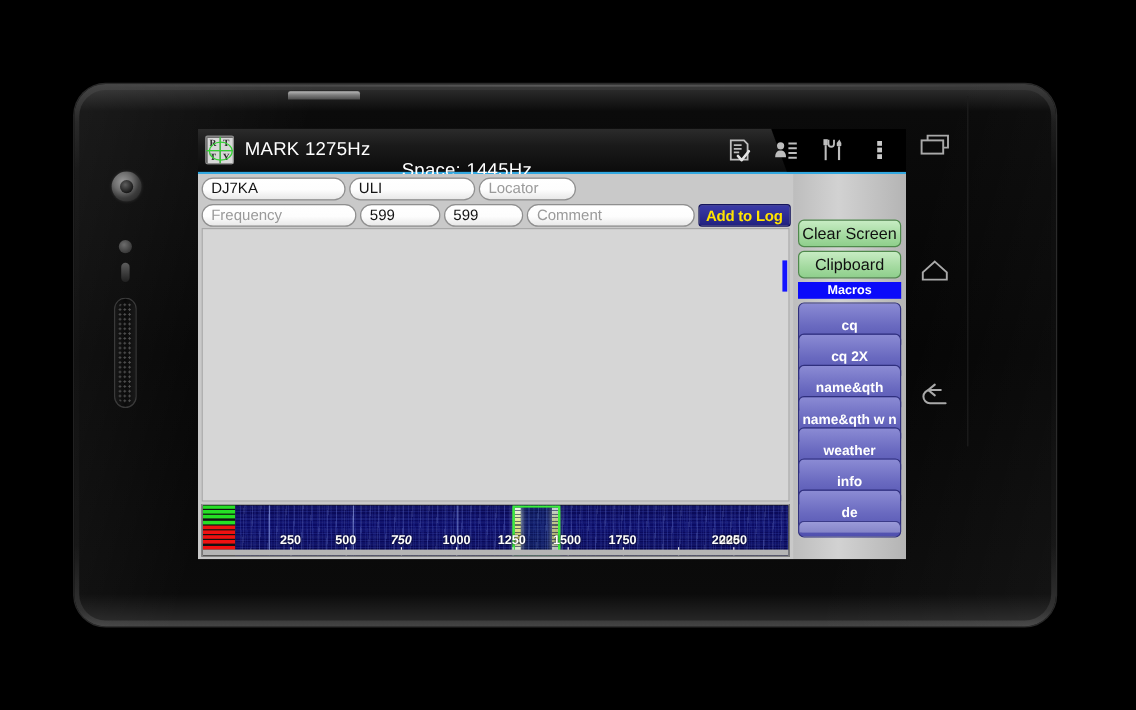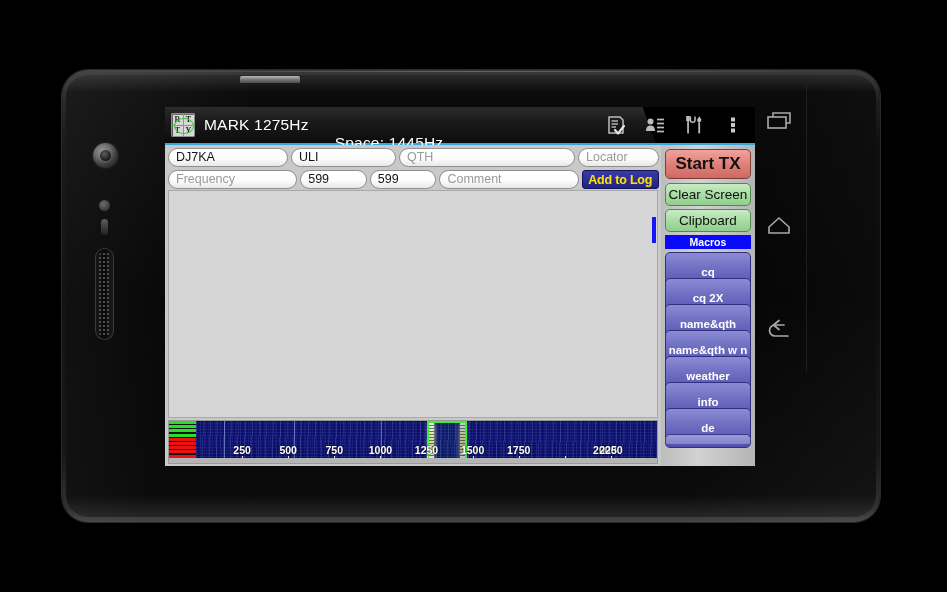--- a/index.html
+++ b/index.html
@@ -258,23 +258,20 @@
 
       <div class="left-col">
 
         <div class="rowf" id="row1">
             <div class="fld" style="width: 120px;">
               <span class="val">DJ7KA</span>
             </div>
             <div class="fld" style="width: 105px;">
               <span class="val">ULI</span>
             </div>
-            <div class="fld" style="width: 176px;">
-              <span class="ph">QTH</span>
-            </div>
             <div class="fld" style="width: 81px;">
               <span class="ph">Locator</span>
             </div>
           </div>
         <div class="rowf" id="row2">
             <div class="fld" style="width: 130px;">
               <span class="ph">Frequency</span>
             </div>
             <div class="fld" style="width: 67px;">
               <span class="val">599</span>
@@ -318,40 +315,39 @@
               <div class="mseg r"></div>
               <div class="mseg r"></div>
               <div class="mseg r"></div>
             </div>
           <div class="axis" id="axis">
               <div class="tick" style="left: 46.1px;"></div>
               <div class="tlab" style="left: 46.1px;">250</div>
               <div class="tick" style="left: 92.2px;"></div>
               <div class="tlab" style="left: 92.2px;">500</div>
               <div class="tick" style="left: 138.3px;"></div>
-              <div class="tlab" style="left: 138.3px;">750</div>
+              <div class="tlab" style="left: 138.3px; font-style: italic;">750</div>
               <div class="tick" style="left: 184.4px;"></div>
               <div class="tlab" style="left: 184.4px;">1000</div>
               <div class="tick" style="left: 230.5px;"></div>
               <div class="tlab" style="left: 230.5px;">1250</div>
               <div class="tick" style="left: 276.6px;"></div>
               <div class="tlab" style="left: 276.6px;">1500</div>
               <div class="tick" style="left: 322.7px;"></div>
               <div class="tlab" style="left: 322.7px;">1750</div>
               <div class="tick" style="left: 368.8px;"></div>
               <div class="tlab" style="left: 368.8px; margin-left: 40px;">2000</div>
               <div class="tick" style="left: 414.9px;"></div>
               <div class="tlab" style="left: 414.9px;">2250</div>
             </div>
           <div class="axis-base"></div>
         </div>
       </div>
 
       <div class="right-col">
-        <div class="rb rb-tx">Start TX</div>
         <div class="rb rb-green rb-clear">Clear Screen</div>
         <div class="rb rb-green rb-clip">Clipboard</div>
         <div class="macros-hdr">Macros</div>
         <div id="macrolist">
             <div class="rb rb-macro" style="top: 107px;">cq</div>
             <div class="rb rb-macro" style="top: 133px;">cq 2X</div>
             <div class="rb rb-macro" style="top: 159px;">name&amp;qth</div>
             <div class="rb rb-macro" style="top: 185px;">name&amp;qth w n</div>
             <div class="rb rb-macro" style="top: 211px;">weather</div>
             <div class="rb rb-macro" style="top: 237px;">info</div>

